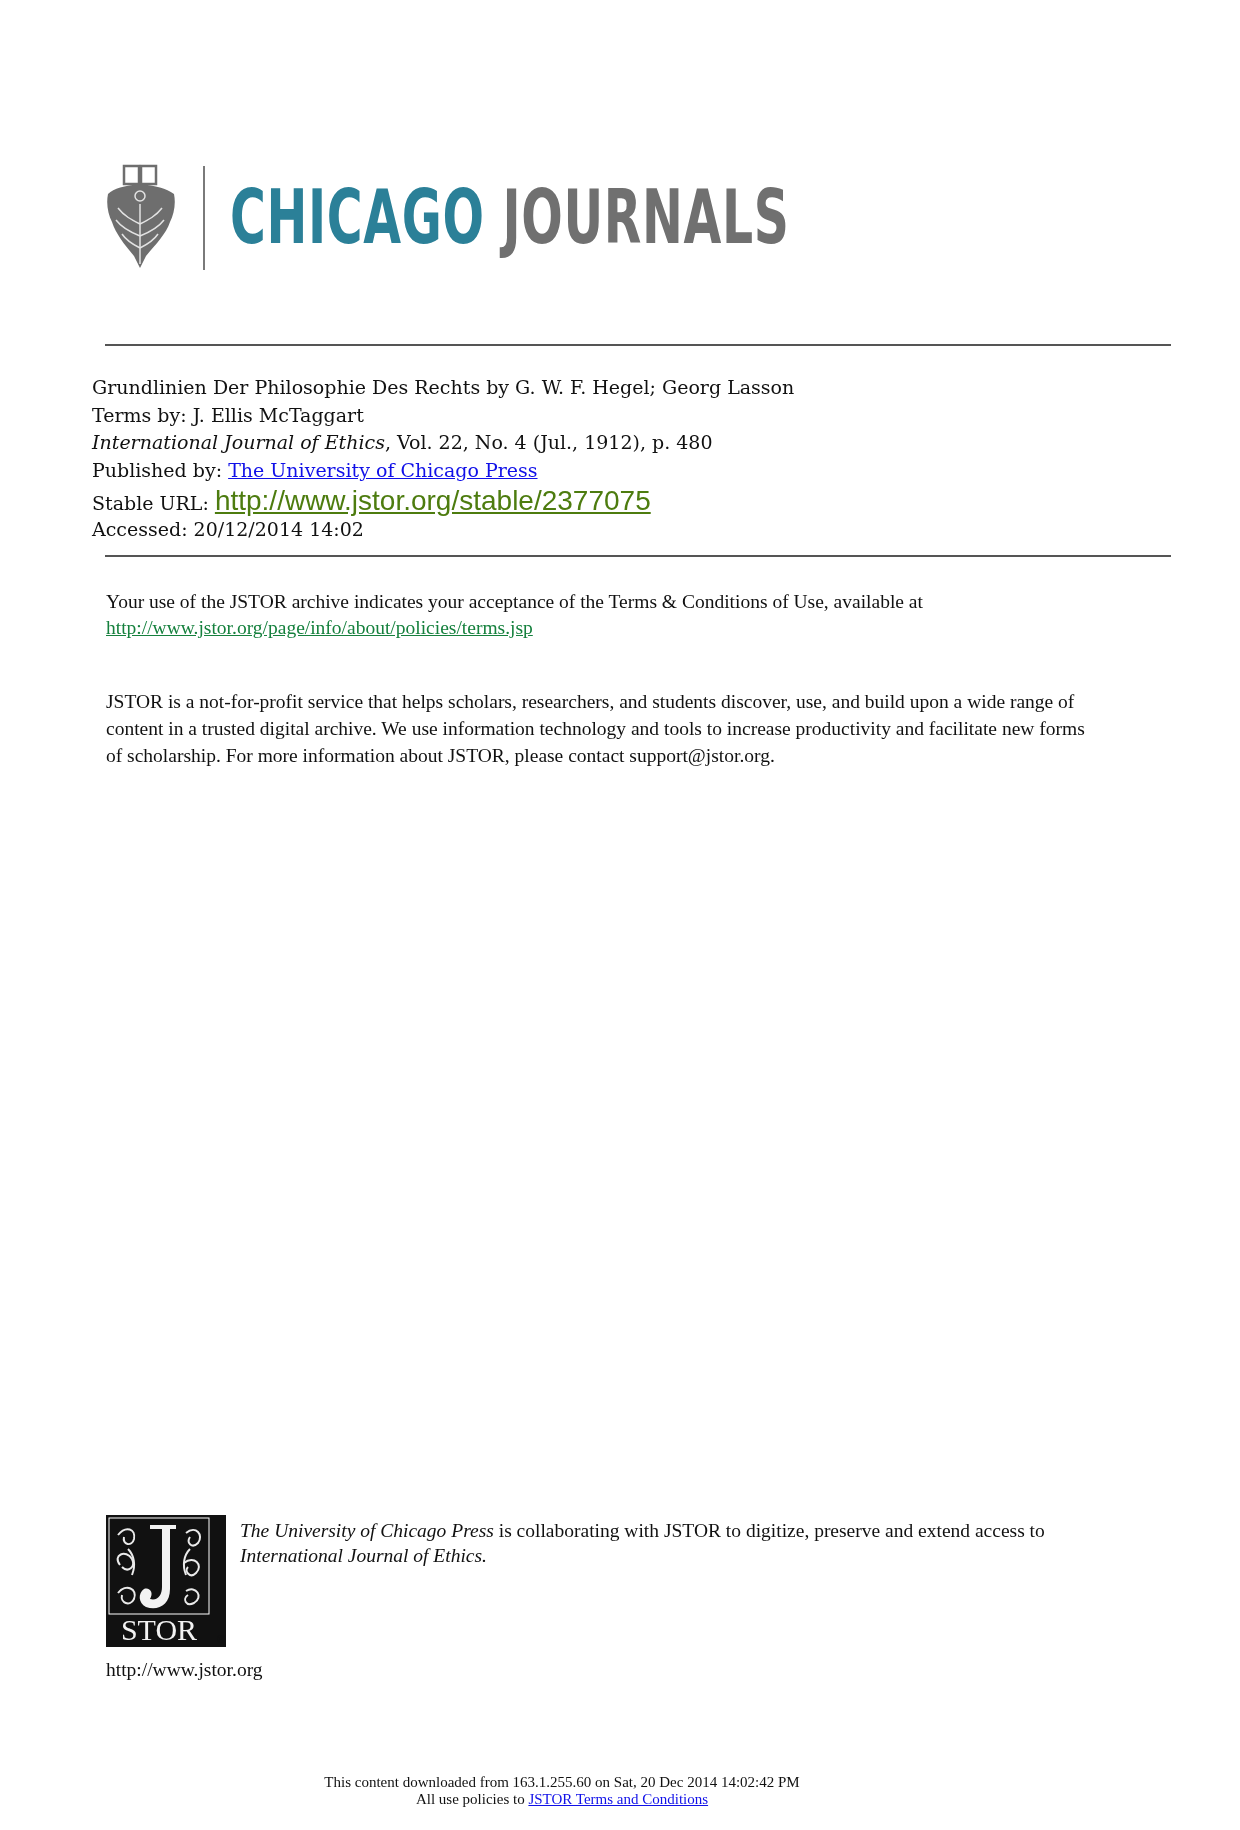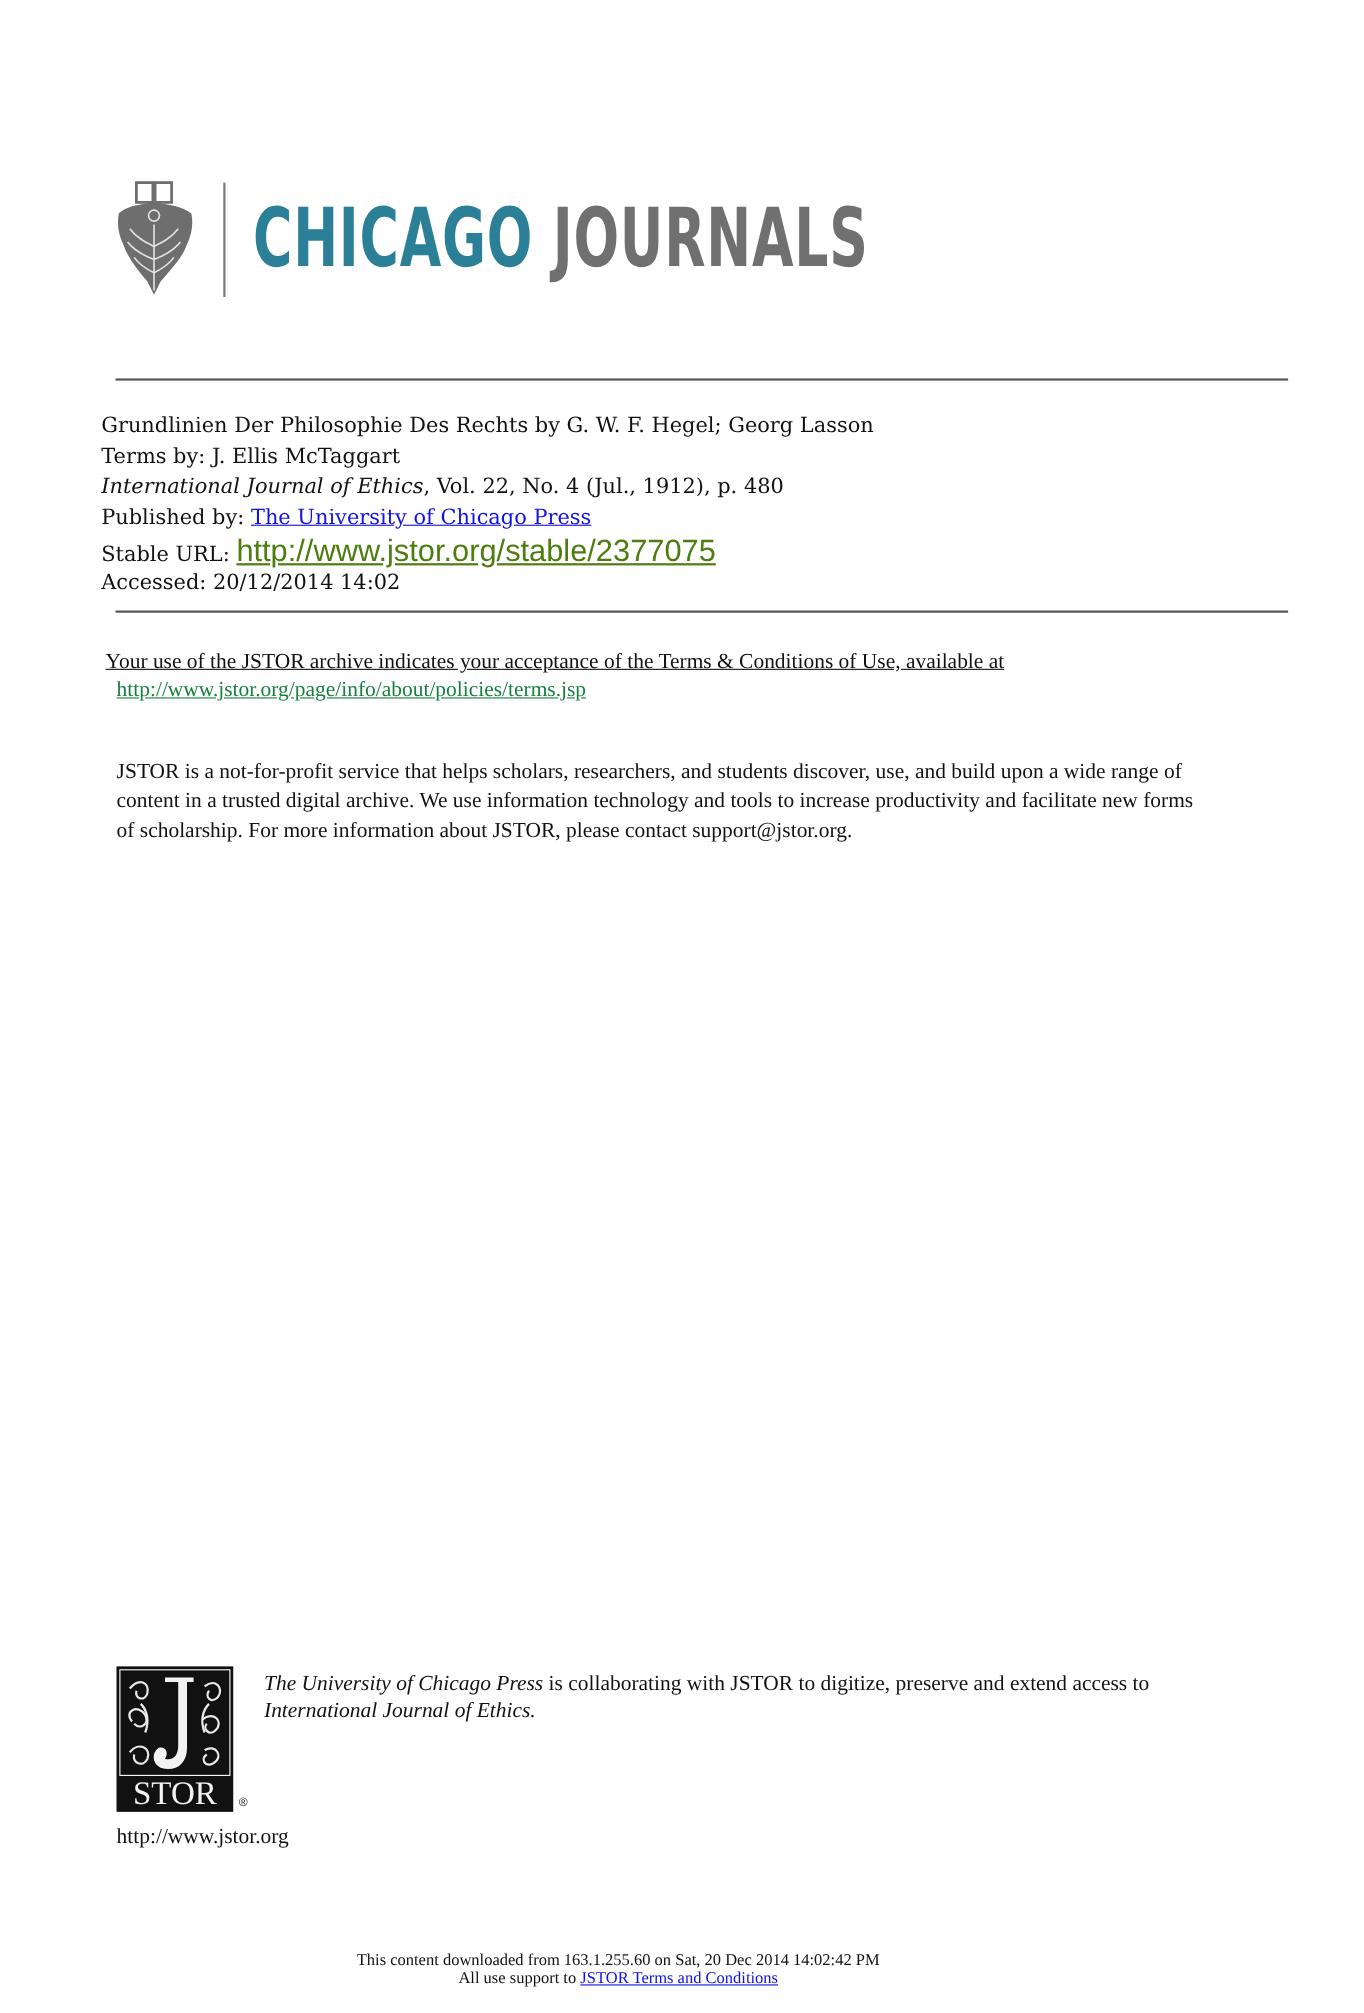--- a/index.html
+++ b/index.html
@@ -18,21 +18,21 @@
   .rule { left: 105px; width: 1066px; height: 2px; background: #555; }
 
   
   .cite { left: 92px; font-family: "DejaVu Serif", serif; font-size: 19px; white-space: nowrap; color: #111; }
   .cite i { font-style: italic; text-align: center; }
   .link-blue { color: #1010e8; text-decoration: underline; }
   .link-times { font-family: Liberation Sans, sans-serif; font-size: 28px; color: #4d7c0f; text-decoration: underline; }
 
   .times { font-family: "Liberation Serif", serif; font-size: 19.5px; line-height: 27px; color: #111; }
 
-  #jstor-logo { left: 106px; top: 1515px; width: 106px; height: 132px; background: #111; }
+  #jstor-logo { left: 106px; top: 1515px; width: 120px; height: 132px; background: #111; }
   #jstor-reg { left: 217px; top: 1633px; font-family: "Liberation Sans", sans-serif; font-size: 11px; color: #111; }
 
   .footer { left: 0; width: 1124px; text-align: center; font-family: "Liberation Serif", serif; font-size: 15px; line-height: 17px; color: #111; }
 </style>
 </head>
 <body>
 
 <div id="logo-crest" class="abs">
   <svg width="76" height="108" viewBox="0 0 76 108">
     <g fill="none" stroke="#6e6e6e" stroke-width="2.5">
@@ -71,21 +71,21 @@
   <span>Stable URL:</span>
   <a class="link-times">http://www.jstor.org/stable/2377075</a>
 </div>
 <div class="abs cite" style="top:518px;">
   <span>Accessed:</span>
   <span>20/12/2014 14:02</span>
 </div>
 
 <div class="abs rule" style="top:555px;"></div>
 
-<div class="abs times" style="left:96px; top:588px; white-space:nowrap;text-decoration:underline;">Your use of the JSTOR archive indicates your acceptance of the Terms &amp; Conditions of Use, available at</div>
+<div class="abs times" style="left:106px; top:588px; white-space:nowrap;">Your use of the JSTOR archive indicates your acceptance of the Terms &amp; Conditions of Use, available at</div>
 <a class="abs times link-blue" style="left:106px; top:614px; white-space:nowrap; color:#15803d;">http://www.jstor.org/page/info/about/policies/terms.jsp</a>
 
 <div class="abs times" style="left:106px; top:688px; white-space:nowrap;">JSTOR is a not-for-profit service that helps scholars, researchers, and students discover, use, and build upon a wide range of</div>
 <div class="abs times" style="left:106px; top:715px; white-space:nowrap;">content in a trusted digital archive. We use information technology and tools to increase productivity and facilitate new forms</div>
 <div class="abs times" style="left:106px; top:742px; white-space:nowrap;">of scholarship. For more information about JSTOR, please contact support@jstor.org.</div>
 
 <div id="jstor-logo" class="abs">
   <svg width="106" height="132" viewBox="0 0 106 132">
     <rect x="0" y="0" width="106" height="132" fill="#111"></rect>
     <rect x="3" y="3" width="100" height="96" fill="none" stroke="#fff" stroke-width="1"></rect>
@@ -104,13 +104,13 @@
   </svg>
 </div>
 <div id="jstor-reg" class="abs">®</div>
 
 <div class="abs times" style="left:240px; top:1517px; white-space:nowrap;"><i>The University of Chicago Press</i><span> is collaborating with JSTOR to digitize, preserve and extend access to</span></div>
 <div class="abs times" style="left:240px; top:1542px; white-space:nowrap;"><i>International Journal of Ethics.</i></div>
 
 <div class="abs times" style="left:106px; top:1656px; white-space:nowrap;">http://www.jstor.org</div>
 
 <div class="abs footer" style="top:1774px;">This content downloaded from 163.1.255.60 on Sat, 20 Dec 2014 14:02:42 PM</div>
-<div class="abs footer" style="top:1791px;"><span>All use support to </span><a class="link-blue">JSTOR Terms and Conditions</a></div>
+<div class="abs footer" style="top:1791px;"><span>All use policies to </span><a class="link-blue">JSTOR Terms and Conditions</a></div>
 
 </body></html>

